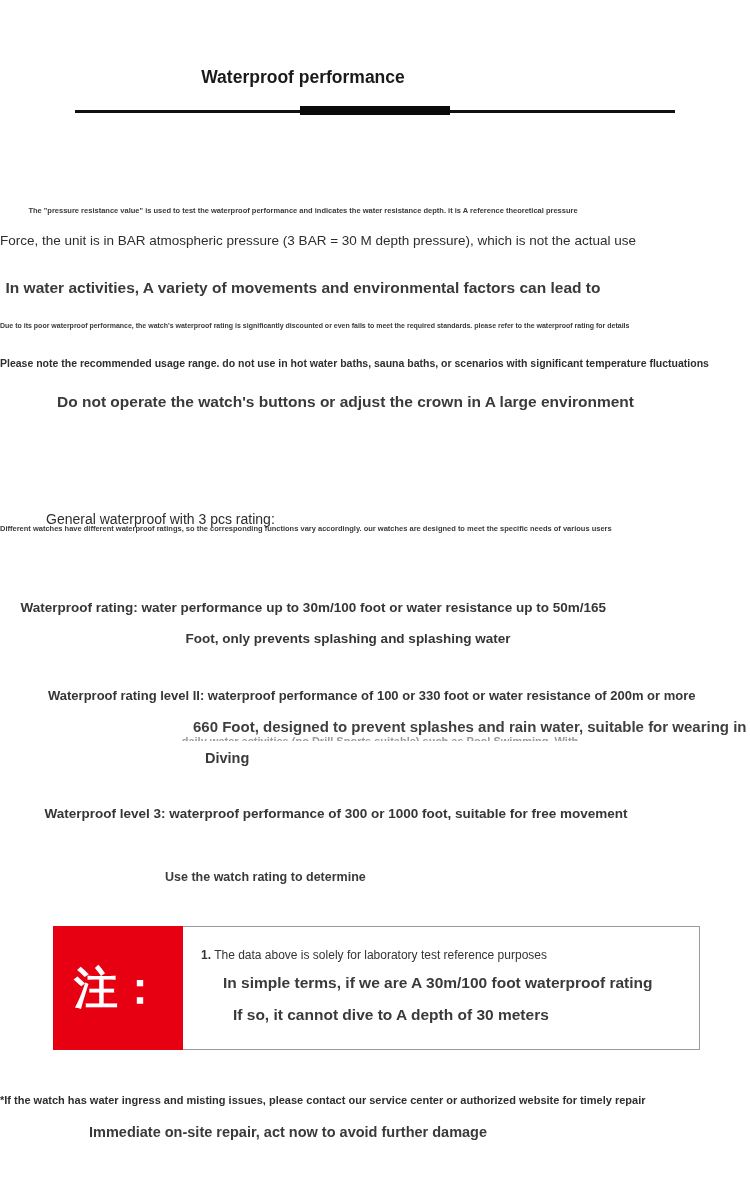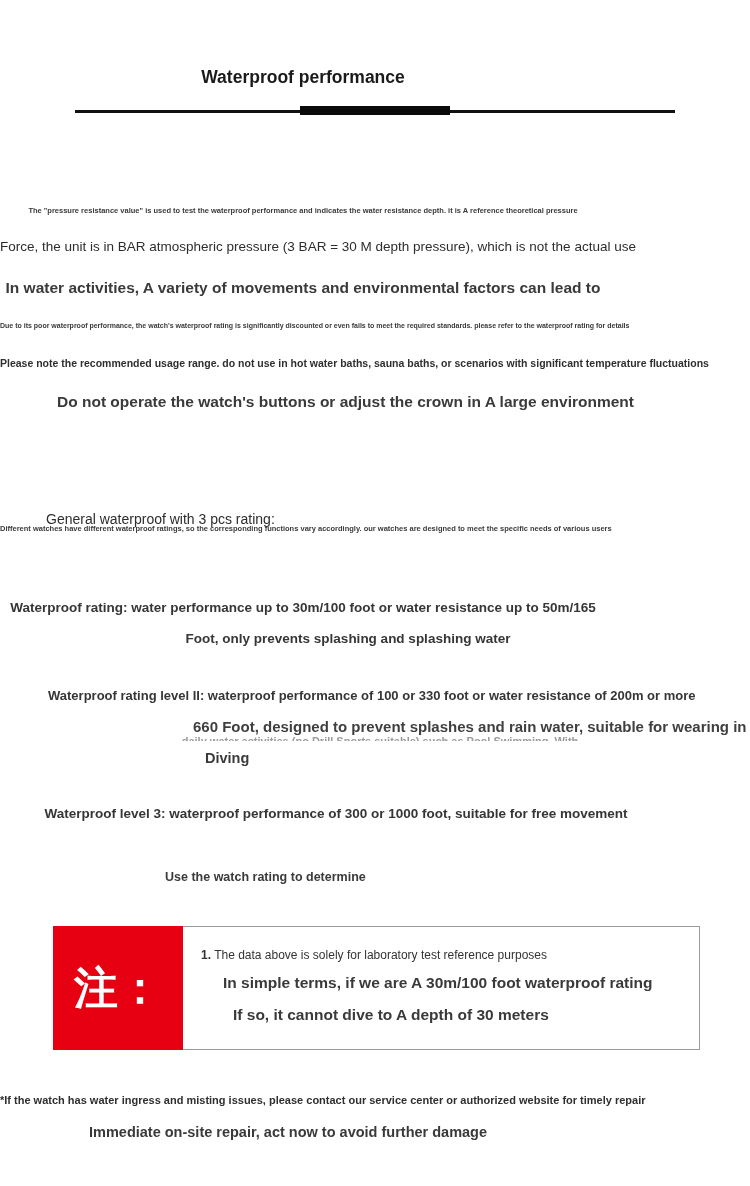--- a/index.html
+++ b/index.html
@@ -24,28 +24,28 @@
   .subtitle {
     top: 130px; font-size: 23px; font-weight: 200;
     letter-spacing: 4.5px; color: #3c3c3c;
   }
 
   .tiny   { font-size: 7.5px; font-weight: bold; color: #3a3a3a; }
   .tiny-1 { top: 206px; }
   .tiny-2 { top: 322px; font-size: 7px; }
   .tiny-3 { top: 476px; margin-top: 48px; }
 
-  .force-line { top: 239px; font-size: 13.5px; color: #2d2d2d; }
+  .force-line { top: 233px; font-size: 13.5px; color: #2d2d2d; }
   .inwater-line { top: 279px; font-size: 15.5px; font-weight: bold; color: #3a3a3a; }
   .please-line { top: 357px; font-size: 10.5px; font-weight: 600; color: #2f2f2f; }
   .donot-line { top: 393px; left: 57px; font-size: 15.5px; font-weight: bold; color: #3a3a3a; }
 
   .general-line { top: 511px; left: 46px; font-size: 14px; color: #2d2d2d; }
 
-  .lvl1-a { top: 600px; font-size: 13.5px; font-weight: bold; color: #363636; }
+  .lvl1-a { top: 600px; font-size: 13.5px; font-weight: bold; color: #363636; text-align: right; }
   .lvl1-b { top: 631px; left: 0; width: 696px; text-align: center; font-size: 13.5px; font-weight: bold; color: #363636; }
 
   .lvl2-a { top: 688px; left: 48px; font-size: 13px; font-weight: bold; color: #363636; }
   .lvl2-b { top: 718px; left: 193px; font-size: 15px; font-weight: 600; color: #3f3f3f; }
   .clipped-line {
     top: 735px; left: 160px; width: 440px; height: 6px;
     overflow: hidden; font-size: 11px; font-weight: 600; color: #9a9a9a;
     text-align: center;
   }
   .lvl2-c { top: 750px; left: 205px; font-size: 14.5px; font-weight: bold; color: #3a3a3a; }

